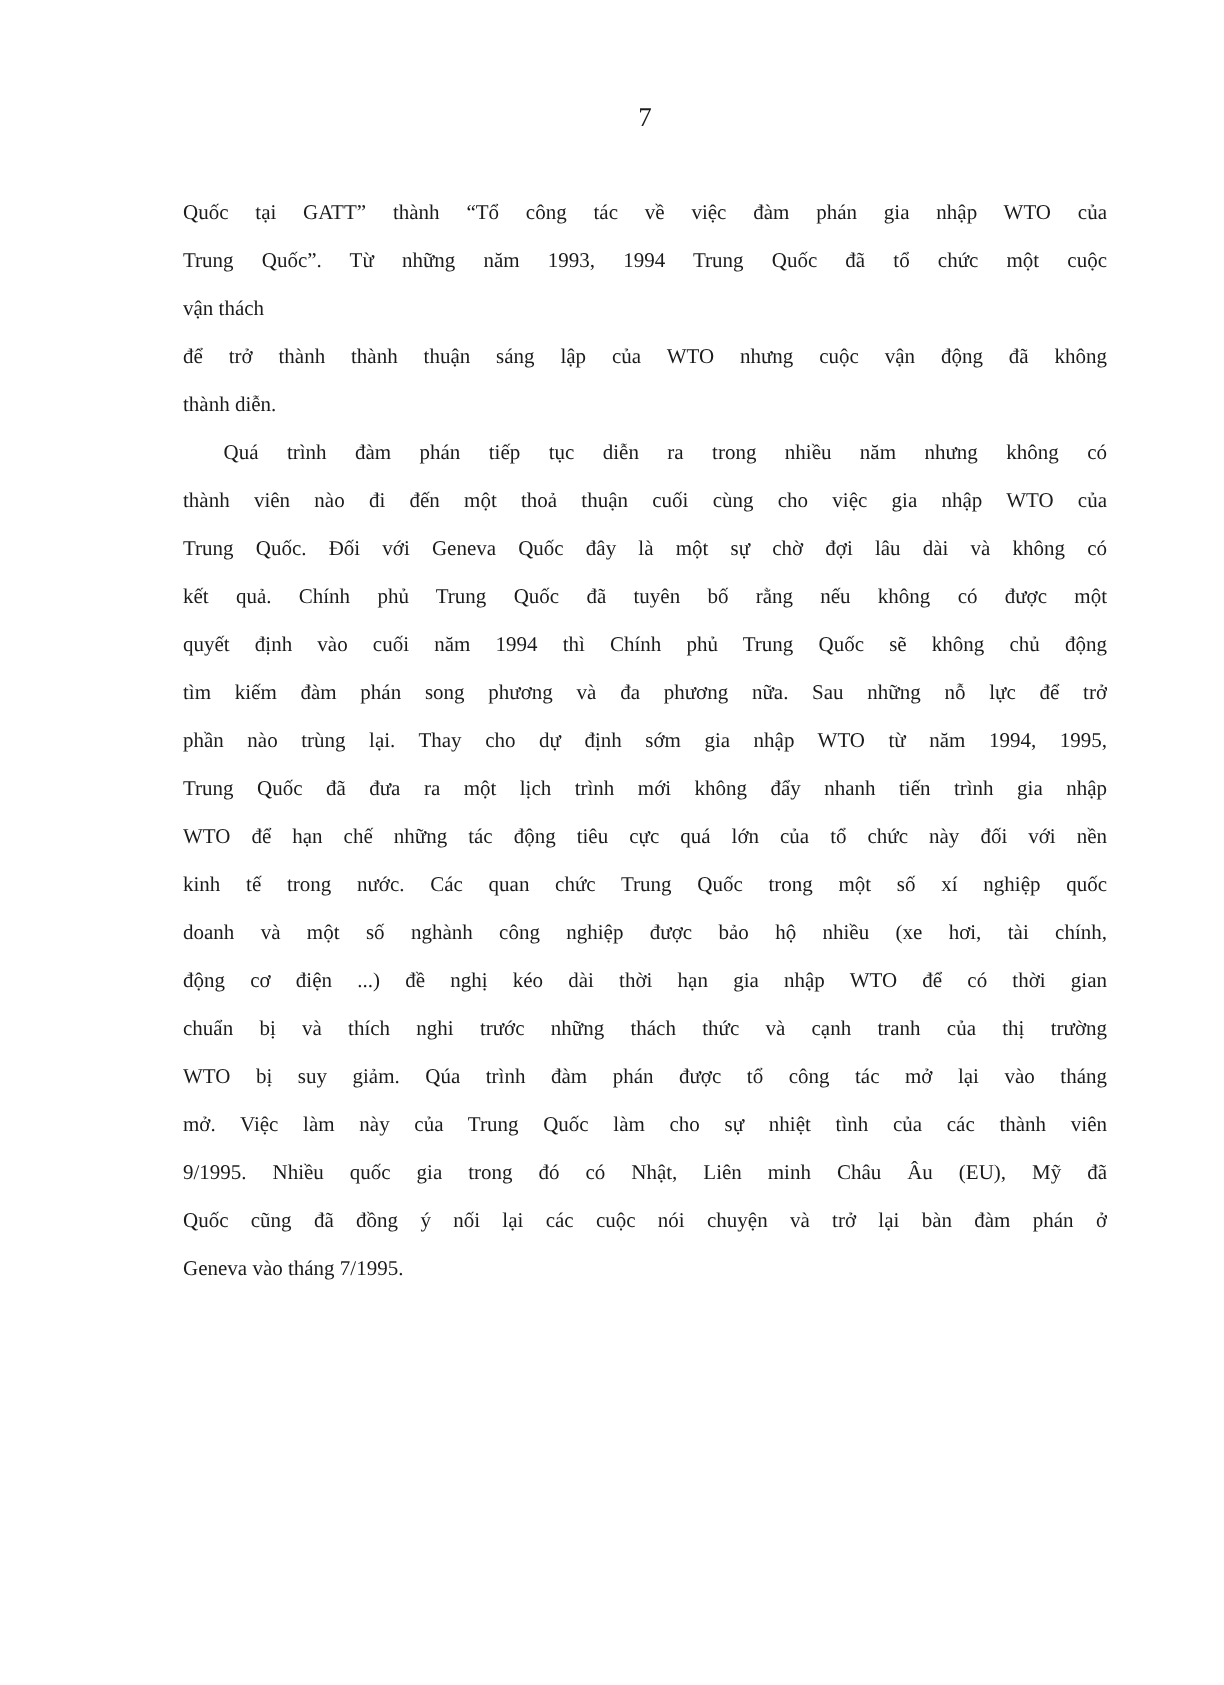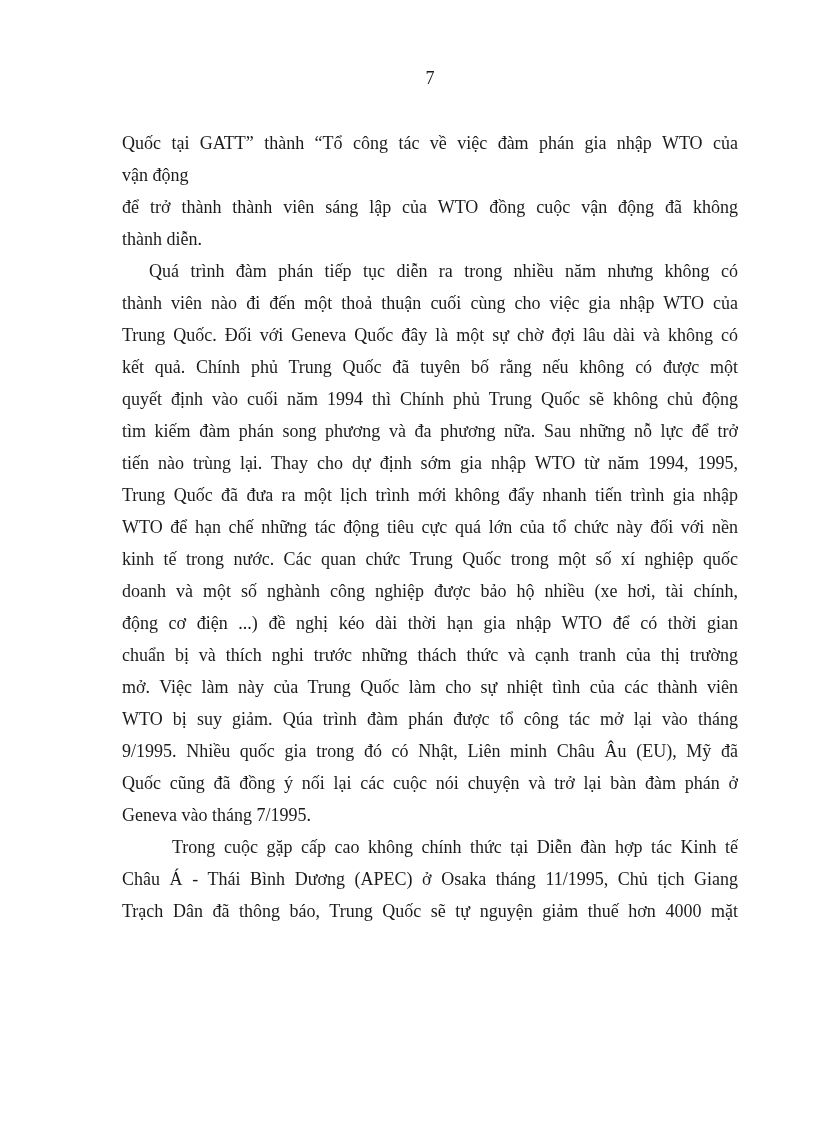--- a/index.html
+++ b/index.html
@@ -33,21 +33,21 @@
     position: absolute;
     top: 127px;
     left: 122px;
     width: 616px;
   }
   .paragraph {
     margin: 0;
     padding: 0;
   }
   .line {
-    font-size: 18px;
+    font-size: 14px;
     line-height: 32px;
     height: 32px;
     overflow: hidden;
     text-align: justify;
     text-align-last: justify;
     text-justify: inter-word;
   }
   .line.short {
     text-align-last: left;
   }
@@ -62,49 +62,45 @@
 <body>
 
 <div class="doc-page">
 
   <div class="page-number">7</div>
 
   <div class="body-text">
 
     <div class="paragraph">
       <div class="line">Quốc tại GATT” thành “Tổ công tác về việc đàm phán gia nhập WTO của</div>
-      <div class="line short">vận động</div>
+      <div class="line">Trung Quốc”. Từ những năm 1993, 1994 Trung Quốc đã tổ chức một cuộc</div>
+      <div class="line short">vận thách</div>
     </div>
 
     <div class="paragraph">
-      <div class="line">để trở thành thành viên sáng lập của WTO đồng cuộc vận động đã không</div>
+      <div class="line">để trở thành thành thuận sáng lập của WTO nhưng cuộc vận động đã không</div>
       <div class="line short">thành diễn.</div>
     </div>
 
     <div class="paragraph">
       <div class="line ind-1">Quá trình đàm phán tiếp tục diễn ra trong nhiều năm nhưng không có</div>
       <div class="line">thành viên nào đi đến một thoả thuận cuối cùng cho việc gia nhập WTO của</div>
       <div class="line">Trung Quốc. Đối với Geneva Quốc đây là một sự chờ đợi lâu dài và không có</div>
       <div class="line">kết quả. Chính phủ Trung Quốc đã tuyên bố rằng nếu không có được một</div>
       <div class="line">quyết định vào cuối năm 1994 thì Chính phủ Trung Quốc sẽ không chủ động</div>
       <div class="line">tìm kiếm đàm phán song phương và đa phương nữa. Sau những nỗ lực để trở</div>
-      <div class="line">tiến nào trùng lại. Thay cho dự định sớm gia nhập WTO từ năm 1994, 1995,</div>
+      <div class="line">phần nào trùng lại. Thay cho dự định sớm gia nhập WTO từ năm 1994, 1995,</div>
       <div class="line">Trung Quốc đã đưa ra một lịch trình mới không đẩy nhanh tiến trình gia nhập</div>
       <div class="line">WTO để hạn chế những tác động tiêu cực quá lớn của tổ chức này đối với nền</div>
       <div class="line">kinh tế trong nước. Các quan chức Trung Quốc trong một số xí nghiệp quốc</div>
       <div class="line">doanh và một số nghành công nghiệp được bảo hộ nhiều (xe hơi, tài chính,</div>
       <div class="line">động cơ điện ...) đề nghị kéo dài thời hạn gia nhập WTO để có thời gian</div>
       <div class="line">chuẩn bị và thích nghi trước những thách thức và cạnh tranh của thị trường</div>
+      <div class="line">WTO bị suy giảm. Qúa trình đàm phán được tổ công tác mở lại vào tháng</div>
       <div class="line">mở. Việc làm này của Trung Quốc làm cho sự nhiệt tình của các thành viên</div>
-      <div class="line">WTO bị suy giảm. Qúa trình đàm phán được tổ công tác mở lại vào tháng</div>
       <div class="line">9/1995. Nhiều quốc gia trong đó có Nhật, Liên minh Châu Âu (EU), Mỹ đã</div>
       <div class="line">Quốc cũng đã đồng ý nối lại các cuộc nói chuyện và trở lại bàn đàm phán ở</div>
       <div class="line short">Geneva vào tháng 7/1995.</div>
     </div>
 
-    <div class="paragraph">
-      <div class="line ind-2">Trong cuộc gặp cấp cao không chính thức tại Diễn đàn hợp tác Kinh tế</div>
-      <div class="line">Châu Á - Thái Bình Dương (APEC) ở Osaka tháng 11/1995, Chủ tịch Giang</div>
-      <div class="line">Trạch Dân đã thông báo, Trung Quốc sẽ tự nguyện giảm thuế hơn 4000 mặt</div>
-    </div>
 
   </div>
 </div>
 
 </body></html>

